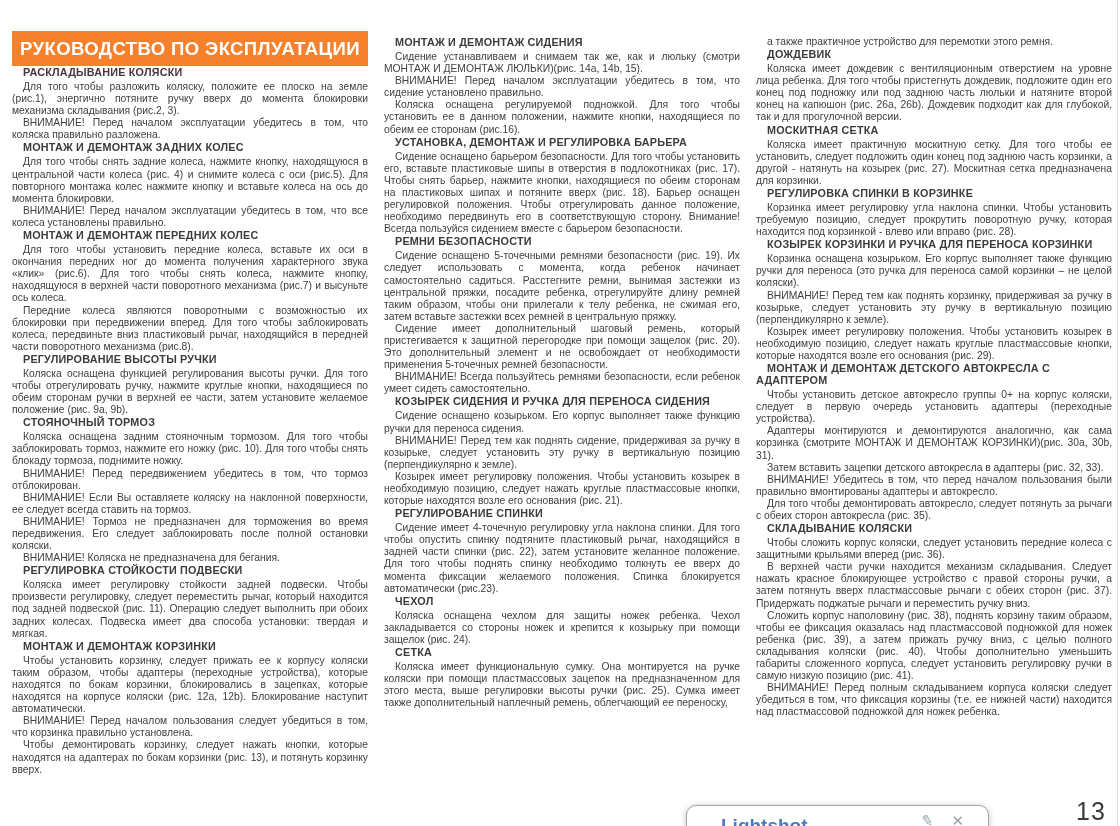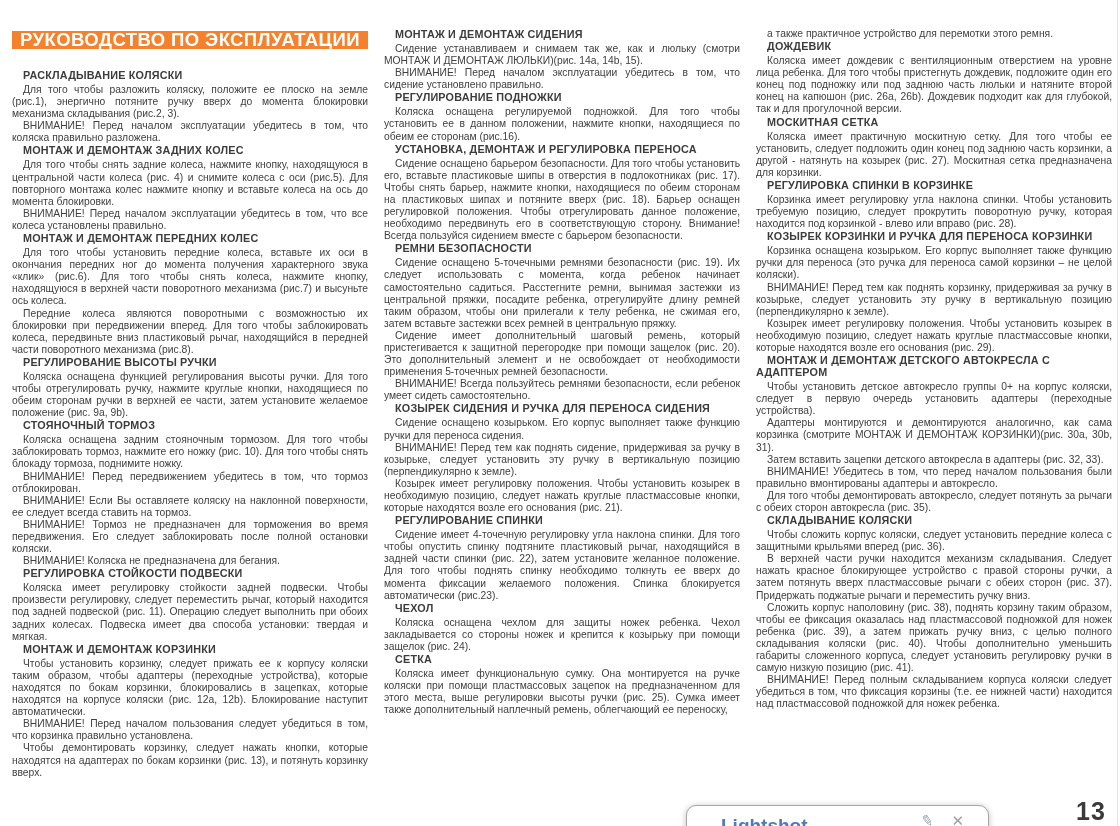--- a/index.html
+++ b/index.html
@@ -16,32 +16,31 @@
   }
   .columns {
     display: flex;
     padding: 28px 8px 0 12px;
     gap: 16px;
   }
   .col { width: 356px; flex: 0 0 356px; }
 
   .banner {
     margin-top: 3px;
-    height: 18px;
+    height: 35px;
     background: #F5812C;
     color: #ffffff;
     font-weight: bold;
     font-size: 18.5px;
     letter-spacing: 0.4px;
     display: flex; align-items: center; justify-content: center;
-    margin-bottom: 20px;
   }
 
   .section { margin-top: 0; }
-  .section:first-child { margin-top: 0; }
+  .section:first-child { margin-top: 8px; }
 
   .sec-heading {
     font-size: 10.8px;
     font-weight: bold;
     color: #3c3c3c;
     text-indent: 11px;
     letter-spacing: 0.2px;
     margin-bottom: 3px;
   }
   .body-text {
@@ -78,21 +77,21 @@
   }
   .popup-icon {
     font-size: 15px; color: #9aa0a6; cursor: pointer;
     line-height: 15px;
   }
   .popup-icon.feather { transform: rotate(10deg); color: #98a6ae; }
 
   .page-number {
     position: absolute;
     left: 1076px; top: 797px;
-    font-size: 25px; font-weight: bold;
+    font-size: 25px; font-weight: normal;
     color: #3a3a3a;
     letter-spacing: 1px;
   }
 </style>
 </head>
 <body>
 
 <div class="page">
   <div class="columns">
 
@@ -139,25 +138,24 @@
         </section>
       </div>
 
     <div class="col">
         <section class="section">
           <h3 class="sec-heading">МОНТАЖ И ДЕМОНТАЖ СИДЕНИЯ</h3>
           <p class="body-text">Сидение устанавливаем и снимаем так же, как и люльку (смотри МОНТАЖ И ДЕМОНТАЖ ЛЮЛЬКИ)(рис. 14a, 14b, 15).</p>
           <p class="body-text">ВНИМАНИЕ! Перед началом эксплуатации убедитесь в том, что сидение установлено правильно.</p>
         </section>
         <section class="section">
-          <h3 class="sec-heading">РЕГУЛИРОВАНИЕ ПОДНОЖКИ</h3>
           <p class="body-text">Коляска оснащена регулируемой подножкой. Для того чтобы установить ее в данном положении, нажмите кнопки, находящиеся по обеим ее сторонам (рис.16).</p>
         </section>
         <section class="section">
-          <h3 class="sec-heading">УСТАНОВКА, ДЕМОНТАЖ И РЕГУЛИРОВКА ПЕРЕНОСА</h3>
+          <h3 class="sec-heading">УСТАНОВКА, ДЕМОНТАЖ И РЕГУЛИРОВКА БАРЬЕРА</h3>
           <p class="body-text">Сидение оснащено барьером безопасности. Для того чтобы установить его, вставьте пластиковые шипы в отверстия в подлокотниках (рис. 17). Чтобы снять барьер, нажмите кнопки, находящиеся по обеим сторонам на пластиковых шипах и потяните вверх (рис. 18). Барьер оснащен регулировкой положения. Чтобы отрегулировать данное положение, необходимо передвинуть его в соответствующую сторону. Внимание! Всегда пользуйся сидением вместе с барьером безопасности.</p>
         </section>
         <section class="section">
           <h3 class="sec-heading">РЕМНИ БЕЗОПАСНОСТИ</h3>
           <p class="body-text">Сидение оснащено 5-точечными ремнями безопасности (рис. 19). Их следует использовать с момента, когда ребенок начинает самостоятельно садиться. Расстегните ремни, вынимая застежки из центральной пряжки, посадите ребенка, отрегулируйте длину ремней таким образом, чтобы они прилегали к телу ребенка, не сжимая его, затем вставьте застежки всех ремней в центральную пряжку.</p>
           <p class="body-text">Сидение имеет дополнительный шаговый ремень, который пристегивается к защитной перегородке при помощи защелок (рис. 20). Это дополнительный элемент и не освобождает от необходимости применения 5-точечных ремней безопасности.</p>
           <p class="body-text">ВНИМАНИЕ! Всегда пользуйтесь ремнями безопасности, если ребенок умеет сидеть самостоятельно.</p>
         </section>
         <section class="section">
           <h3 class="sec-heading">КОЗЫРЕК СИДЕНИЯ И РУЧКА ДЛЯ ПЕРЕНОСА СИДЕНИЯ</h3>

